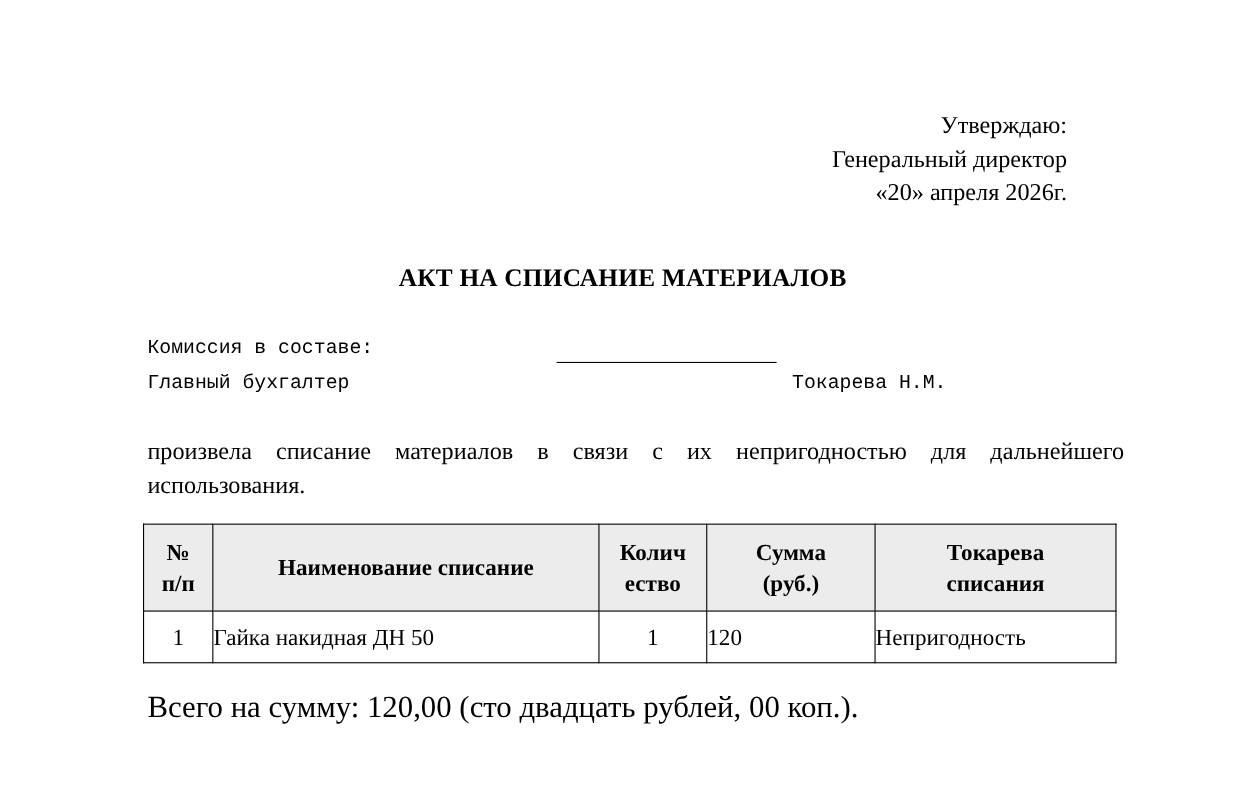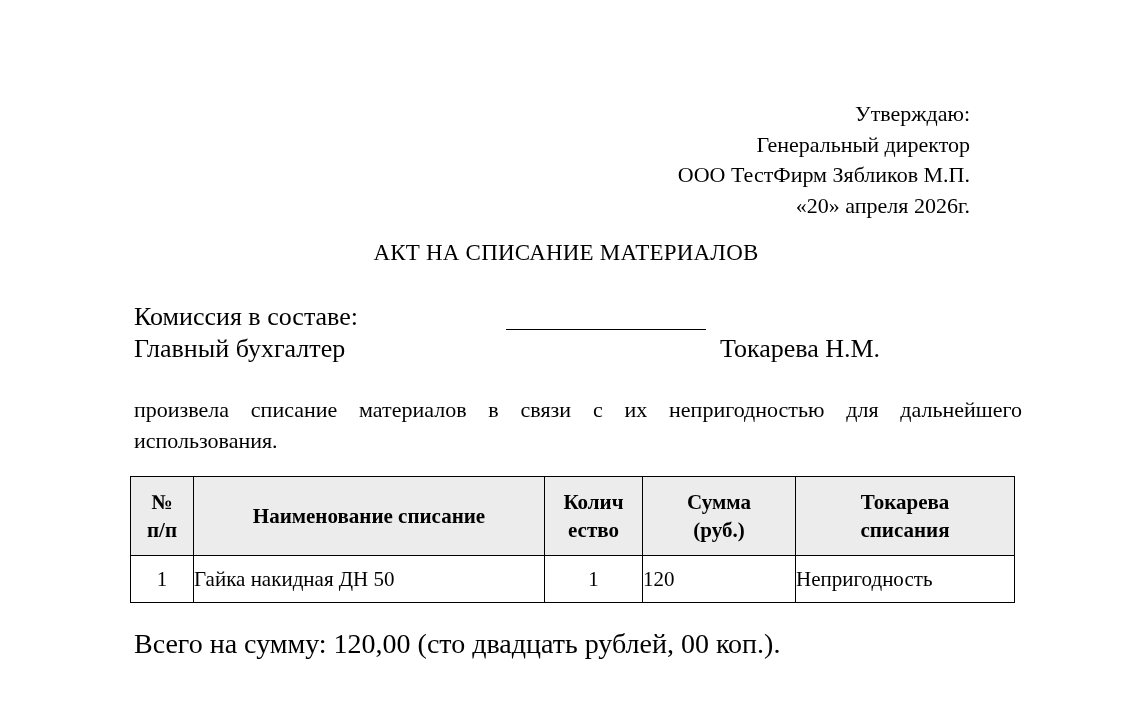--- a/index.html
+++ b/index.html
@@ -41,35 +41,36 @@
   }
 
   
   .doc-title {
     position: absolute;
     left: 0;
     top: 240px;
     width: 1132px;
     text-align: center;
     font-size: 23px;
-    font-weight: normal;
+    font-weight: bold;
     letter-spacing: 0.2px;
   }
 
   
   .commission {
     position: absolute;
     left: 134px;
     top: 301px;
     width: 890px;
   }
   .commission-line {
-    font-size: 26px;
+    font-size: 18px;
     line-height: 32px;
     white-space: nowrap;
+    font-family: Liberation Mono, monospace;
   }
   .sig-row {
     display: flex;
     align-items: flex-start;
   }
   .sig-role {
     width: 372px;
     flex: 0 0 372px;
   }
   .sig-rule {
@@ -157,21 +158,20 @@
   }
 </style>
 </head>
 <body>
 
 <div class="page">
 
   <div class="approval">
     <div class="line">Утверждаю:</div>
     <div class="line">Генеральный директор</div>
-    <div class="line">ООО ТестФирм Зябликов М.П.</div>
     <div class="line">«20» апреля 2026г.</div>
   </div>
 
   <div class="doc-title">АКТ НА СПИСАНИЕ МАТЕРИАЛОВ</div>
 
   <div class="commission">
     <div class="commission-line">Комиссия в составе:</div>
     <div class="commission-line sig-row">
       <span class="sig-role">Главный бухгалтер</span>
       <span class="sig-rule"></span>

